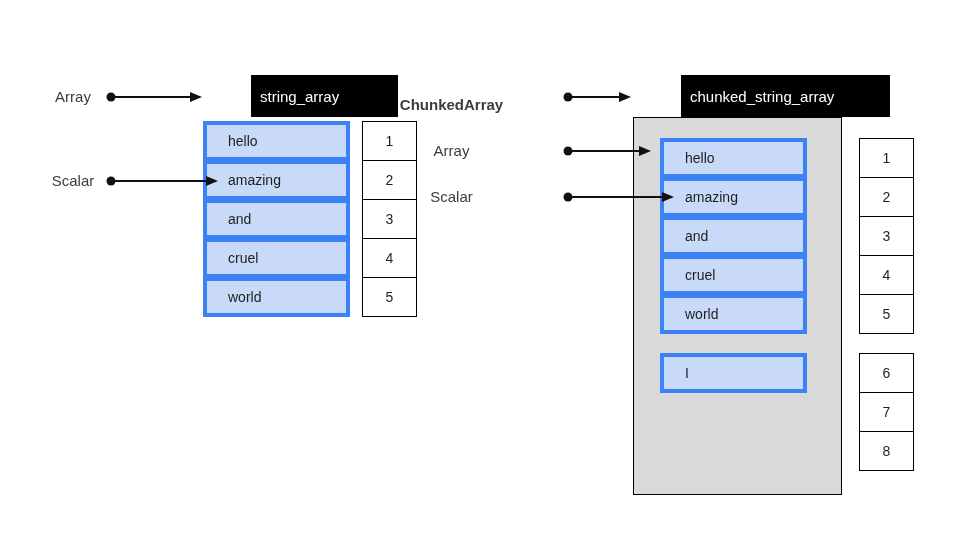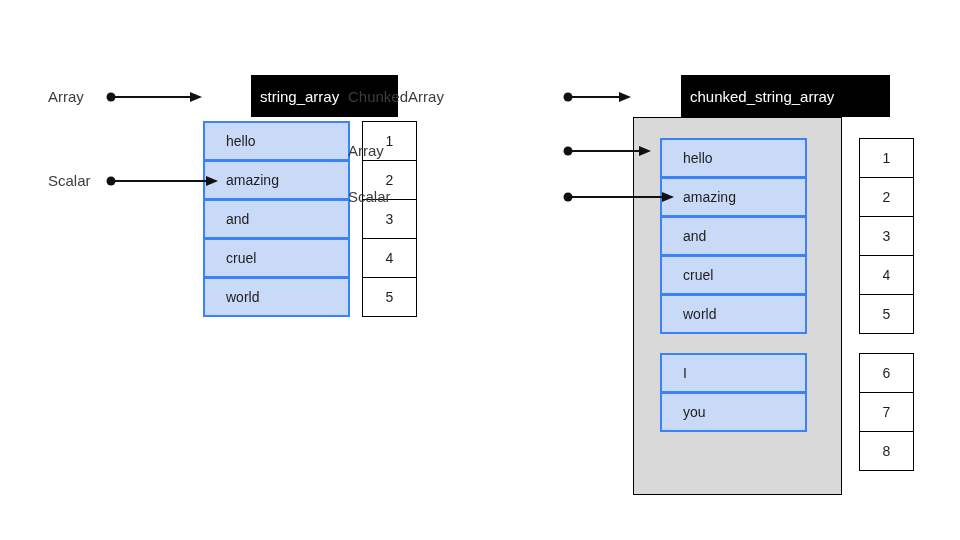--- a/index.html
+++ b/index.html
@@ -5,35 +5,35 @@
   * { margin: 0; padding: 0; box-sizing: border-box; }
   html, body { background: #ffffff; }
   body {
     font-family: "Liberation Sans", "DejaVu Sans", sans-serif;
     width: 960px; height: 540px; position: relative; overflow: hidden;
   }
   #canvas { position: absolute; top: 0; left: 0; width: 960px; height: 540px; }
 
   .pointer-label {
     position: absolute; height: 20px; line-height: 20px;
-    text-align: left; font-size: 15px; color: #3c3c3c;
+    text-align: center; font-size: 15px; color: #3c3c3c;
     white-space: nowrap;
     padding-left: 48px;
   }
 
   .header-box {
     position: absolute; height: 42px; background: #000000;
     color: #ffffff; font-size: 15px;
     display: flex; align-items: center; padding-left: 9px; margin-left: 48px;
   }
 
   .cell-col { position: absolute; }
   .cell {
     width: 147px; height: 40px; background: #c9daf8;
-    border: 2px solid #3b82f6; margin-top: -1px;
+    border: 4px solid #3b82f6; margin-top: -1px;
     display: flex; align-items: center; padding-left: 21px;
     font-size: 14px; color: #1e1e1e;
   }
   .cell:first-child { margin-top: 0; }
 
   .index-col { position: absolute; }
   .index-cell {
     width: 55px; height: 40px; background: #ffffff;
     border: 1px solid #000000; margin-top: -1px;
     display: flex; align-items: center; justify-content: center;
@@ -70,41 +70,40 @@
   </div>
 
   <div class="index-col" style="left:362px; top:121px;">
     <div class="index-cell">1</div>
     <div class="index-cell">2</div>
     <div class="index-cell">3</div>
     <div class="index-cell">4</div>
     <div class="index-cell">5</div>
   </div>
 
-  <div class="pointer-label" style="left:300px; width:255px; top:87px;">ChunkedArray</div>
+  <div class="pointer-label" style="left:300px; width:255px; top:95px;font-weight:bold;">ChunkedArray</div>
 
   <div class="pointer-label" style="left:300px; width:255px; top:141px;">Array</div>
 
   <div class="pointer-label" style="left:300px; width:255px; top:187px;">Scalar</div>
 
   <div class="header-box" style="left:633px; top:75px; width:209px;">chunked_string_array</div>
 
   <div class="container-box" style="left:633px; top:117px; width:209px; height:378px;"></div>
 
   <div class="cell-col" style="left:660px; top:138px;">
     <div class="cell">hello</div>
     <div class="cell">amazing</div>
     <div class="cell">and</div>
     <div class="cell">cruel</div>
     <div class="cell">world</div>
   </div>
 
   <div class="cell-col" style="left:660px; top:353px;">
     <div class="cell">I</div>
-    <div class="cell">you</div>
   </div>
 
   <div class="index-col" style="left:859px; top:138px;">
     <div class="index-cell">1</div>
     <div class="index-cell">2</div>
     <div class="index-cell">3</div>
     <div class="index-cell">4</div>
     <div class="index-cell">5</div>
   </div>
 

